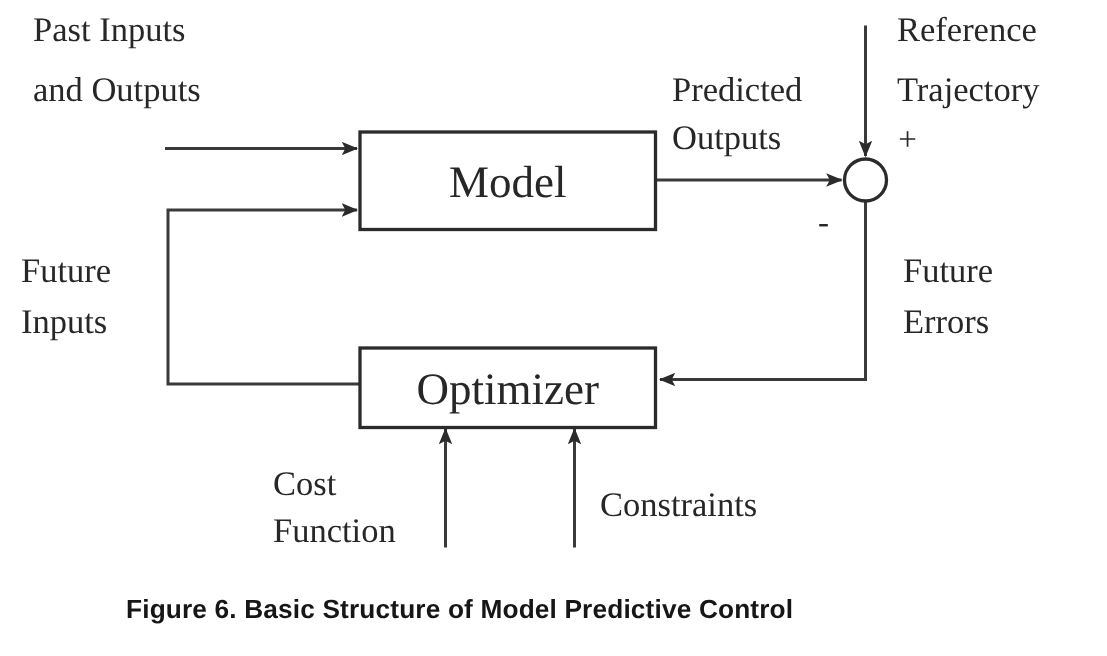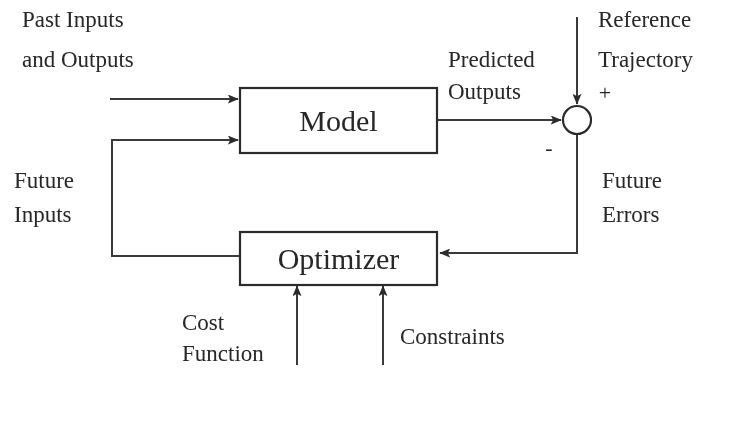--- a/index.html
+++ b/index.html
@@ -146,15 +146,16 @@
     <text class="svg-label" x="602" y="188">Future</text>
     <text class="svg-label" x="602" y="222">Errors</text>
 
     <text class="svg-label" x="182" y="330">Cost</text>
     <text class="svg-label" x="182" y="361">Function</text>
 
     <text class="svg-label" x="400" y="344">Constraints</text>
   </svg>
 
   <div id="caption-layer">
+    <div class="caption-text">Figure 6. Basic Structure of Model Predictive Control</div>
   </div>
 
 </div>
 
 </body></html>

